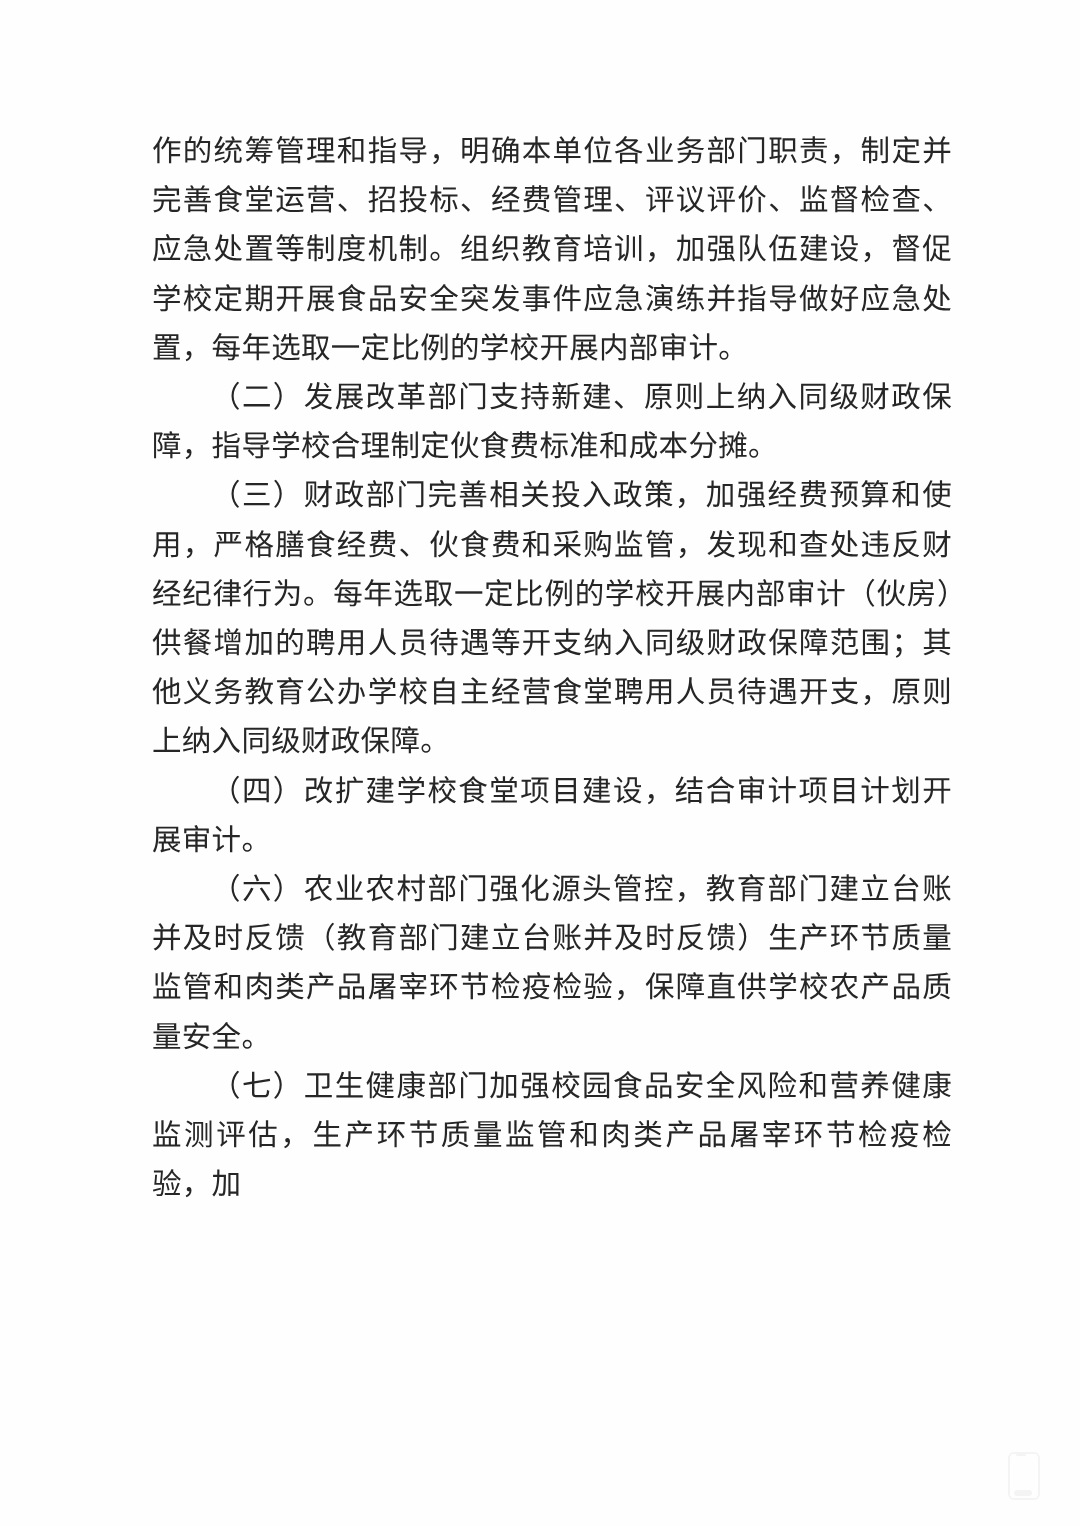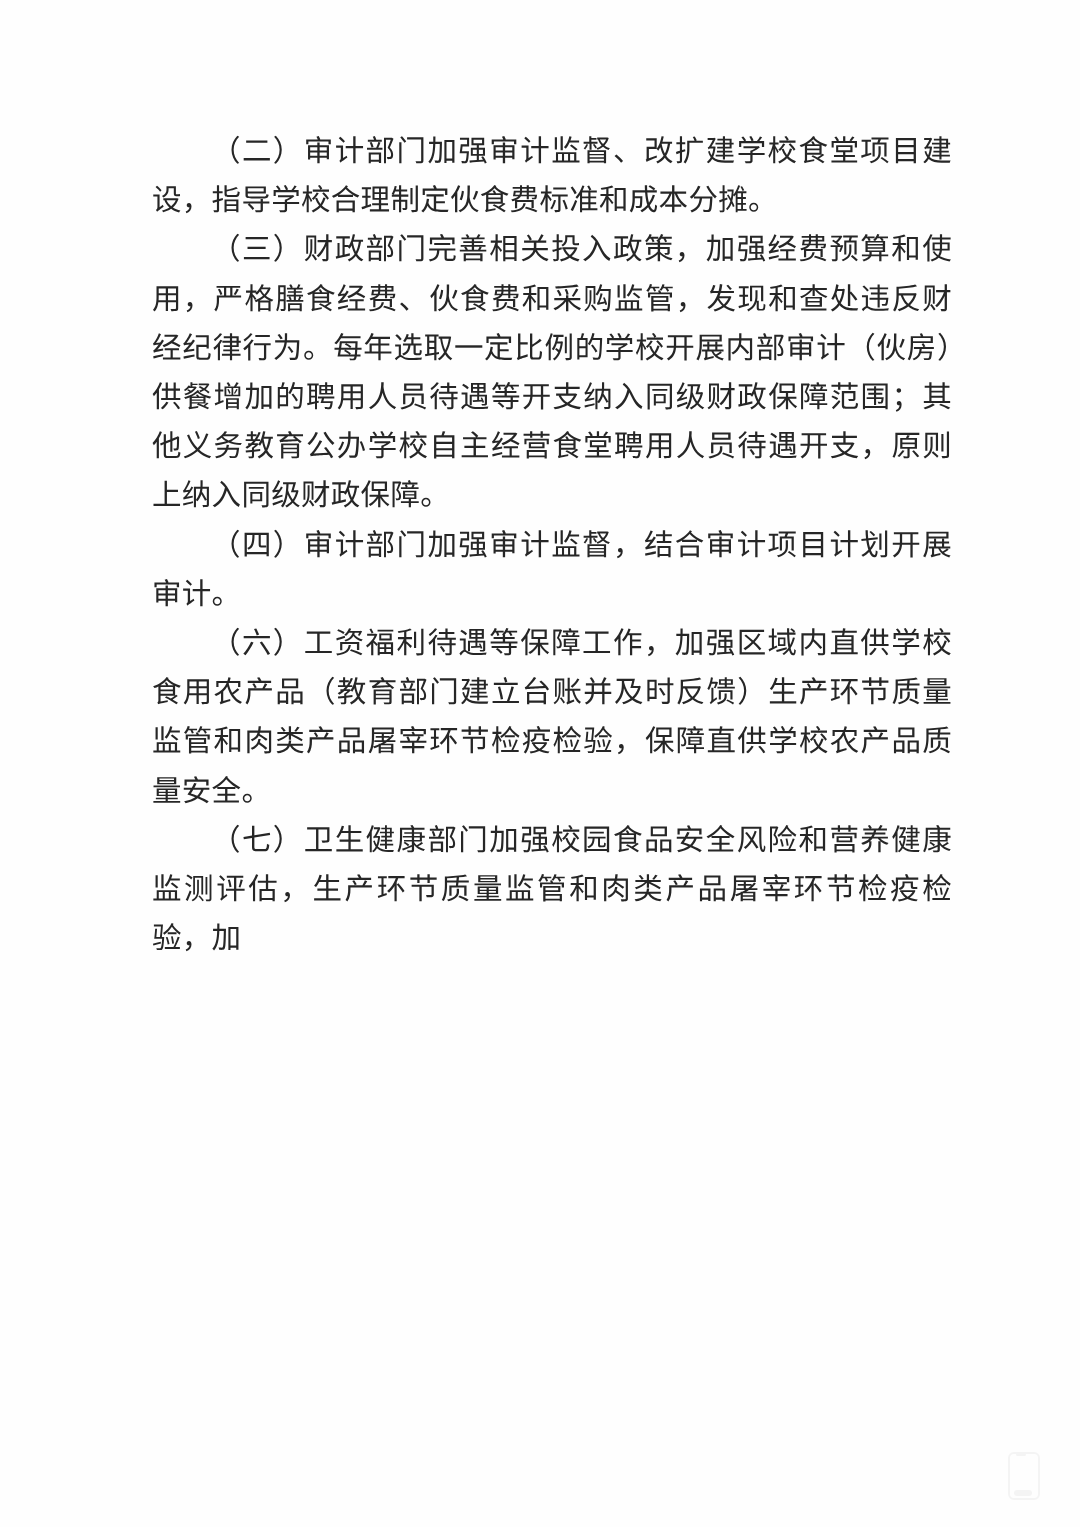--- a/index.html
+++ b/index.html
@@ -72,22 +72,23 @@
     background: #f4f4f4;
     border-radius: 3px;
   }
 </style>
 </head>
 <body>
 
 <div class="scan-page">
 
   <div class="doc-text">
-    <p class="indent">（二）审计部门加强审计监督、改扩建学校食堂项目建设，指导学校合理制定伙食费标准和成本分摊。</p>
+    <p>作的统筹管理和指导，明确本单位各业务部门职责，制定并完善食堂运营、招投标、经费管理、评议评价、监督检查、应急处置等制度机制。组织教育培训，加强队伍建设，督促学校定期开展食品安全突发事件应急演练并指导做好应急处置，每年选取一定比例的学校开展内部审计。</p>
+    <p class="indent">（二）发展改革部门支持新建、原则上纳入同级财政保障，指导学校合理制定伙食费标准和成本分摊。</p>
     <p class="indent">（三）财政部门完善相关投入政策，加强经费预算和使用，严格膳食经费、伙食费和采购监管，发现和查处违反财经纪律行为。每年选取一定比例的学校开展内部审计（伙房）供餐增加的聘用人员待遇等开支纳入同级财政保障范围；其他义务教育公办学校自主经营食堂聘用人员待遇开支，原则上纳入同级财政保障。</p>
-    <p class="indent">（四）审计部门加强审计监督，结合审计项目计划开展审计。</p>
-    <p class="indent">（六）工资福利待遇等保障工作，加强区域内直供学校食用农产品（教育部门建立台账并及时反馈）生产环节质量监管和肉类产品屠宰环节检疫检验，保障直供学校农产品质量安全。</p>
+    <p class="indent">（四）改扩建学校食堂项目建设，结合审计项目计划开展审计。</p>
+    <p class="indent">（六）农业农村部门强化源头管控，教育部门建立台账并及时反馈（教育部门建立台账并及时反馈）生产环节质量监管和肉类产品屠宰环节检疫检验，保障直供学校农产品质量安全。</p>
     <p class="indent">（七）卫生健康部门加强校园食品安全风险和营养健康监测评估，生产环节质量监管和肉类产品屠宰环节检疫检验，加</p>
   </div>
 
   <div class="phone-watermark"></div>
 
 </div>
 
 </body></html>

